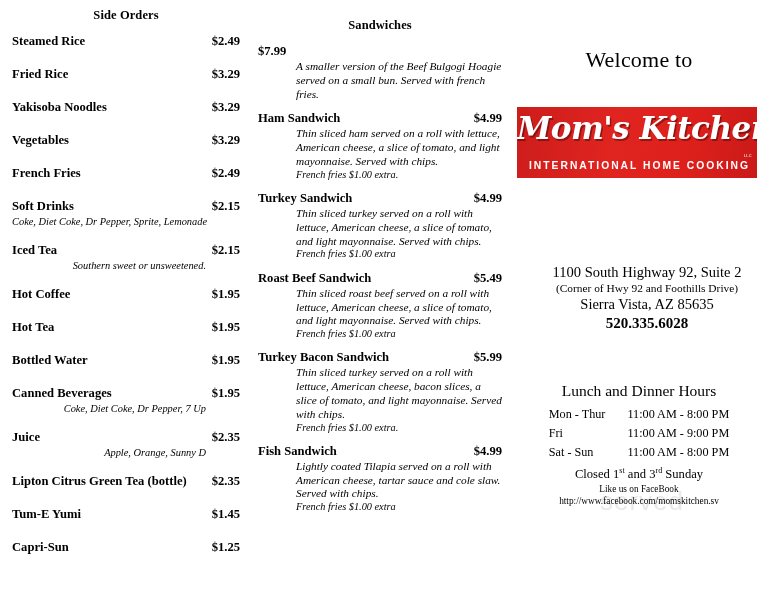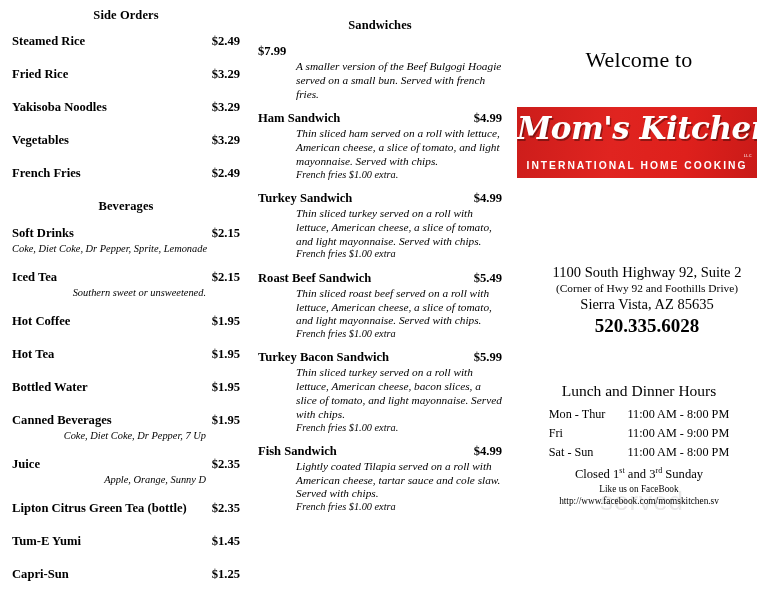--- a/index.html
+++ b/index.html
@@ -129,27 +129,28 @@
     font-weight: bold;
     font-size: 31px;
     letter-spacing: -0.5px;
     text-shadow: 1.5px 2px 0 rgba(0,0,0,.35);
     white-space: nowrap;
   }
   .logo-sub {
     position: absolute;
     left: 0; right: 0;
     bottom: 7px;
-    text-align: center;
+    text-align: left;
     color: #ffffff;
     font-family: "Liberation Sans", sans-serif;
     font-weight: bold;
     font-size: 10.3px;
     letter-spacing: 2.0px;
     white-space: nowrap;
+    padding-left: 12px;
   }
   .logo-llc {
     position: absolute;
     right: 5px;
     bottom: 20px;
     color: #ffffff;
     font-family: "Liberation Sans", sans-serif;
     font-size: 4px;
     letter-spacing: .3px;
   }
@@ -157,21 +158,21 @@
   .address {
     position: absolute;
     left: 16px; right: 0;
     top: 264px;
     text-align: center;
     line-height: 1.22;
   }
   .addr-1 { font-size: 14.5px; }
   .addr-2 { font-size: 11.4px; }
   .addr-3 { font-size: 14.5px; }
-  .addr-4 { font-size: 19px; font-weight: bold; margin-top: 1px; }
+  .addr-4 { font-size: 15px; font-weight: bold; margin-top: 1px; }
 
   .hours {
     position: absolute;
     left: 0; right: 0;
     top: 382px;
     text-align: center;
   }
   .hours-title {
     font-size: 15.5px;
     margin-bottom: 5px;
@@ -248,21 +249,20 @@
       <div class="item-row">
         <span class="nm">Vegetables</span>
         <span class="pr">$3.29</span>
       </div>
       <div class="item-row">
         <span class="nm">French Fries</span>
         <span class="pr">$2.49</span>
       </div>
     </div>
 
-    <div class="section-head beverages">Beverages</div>
 
     <div>
 
       <div class="item-block gap">
         <div class="item-row">
           <span class="nm">Soft Drinks</span>
           <span class="pr">$2.15</span>
         </div>
         <div class="sub">Coke, Diet Coke, Dr Pepper, Sprite, Lemonade</div>
       </div>

